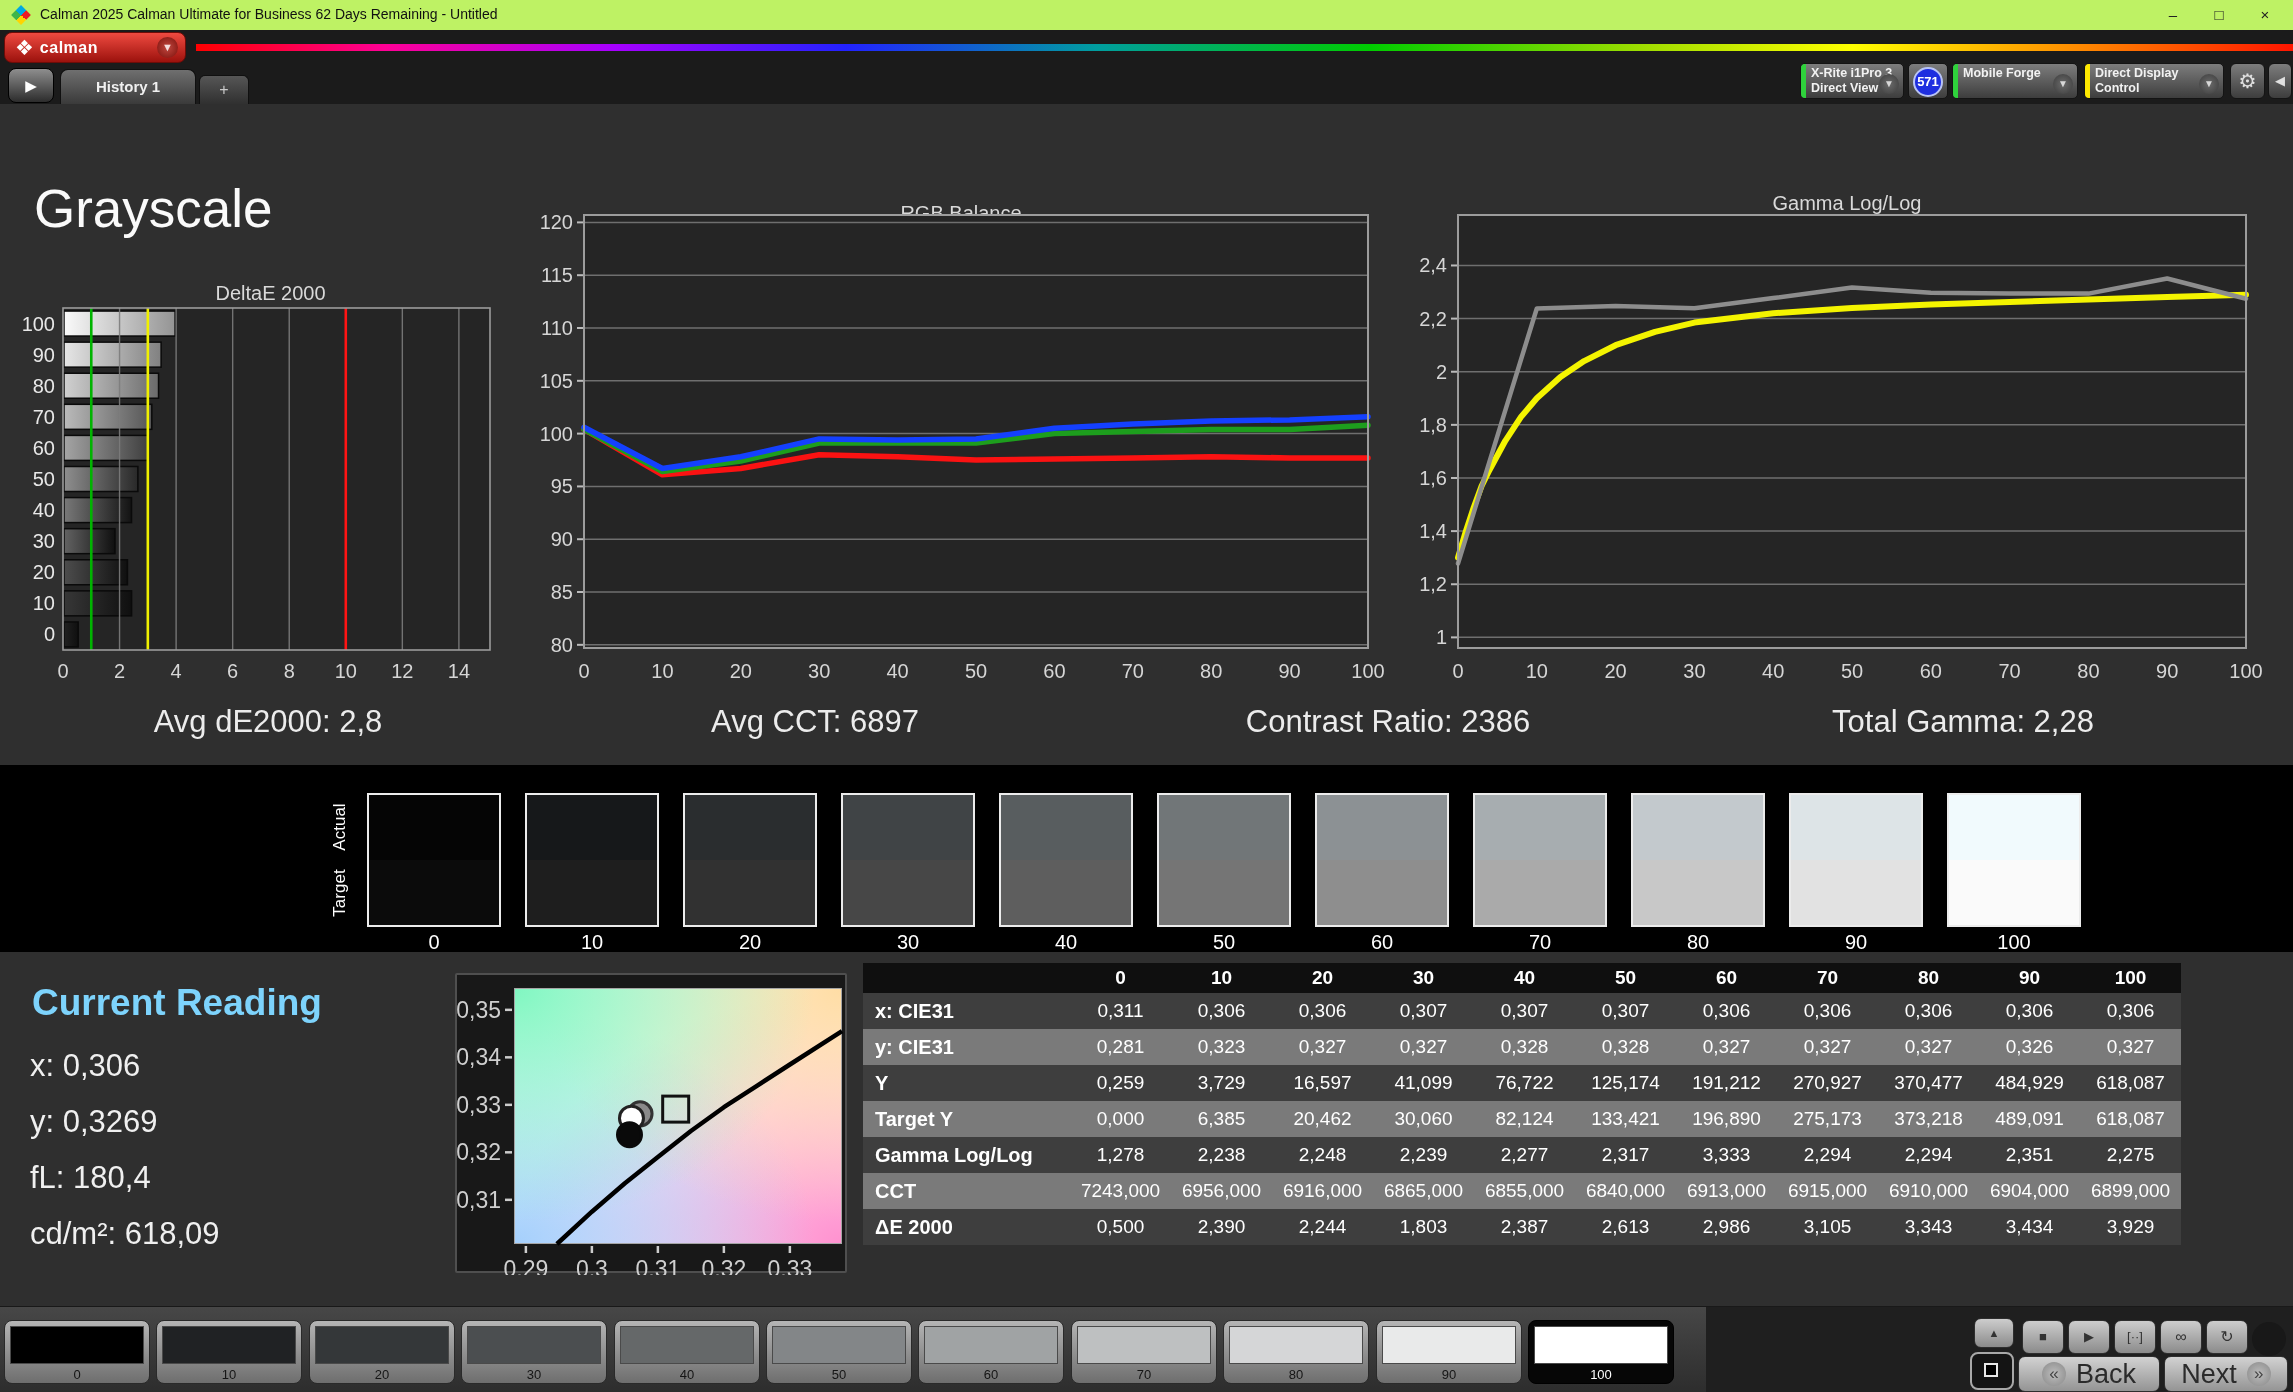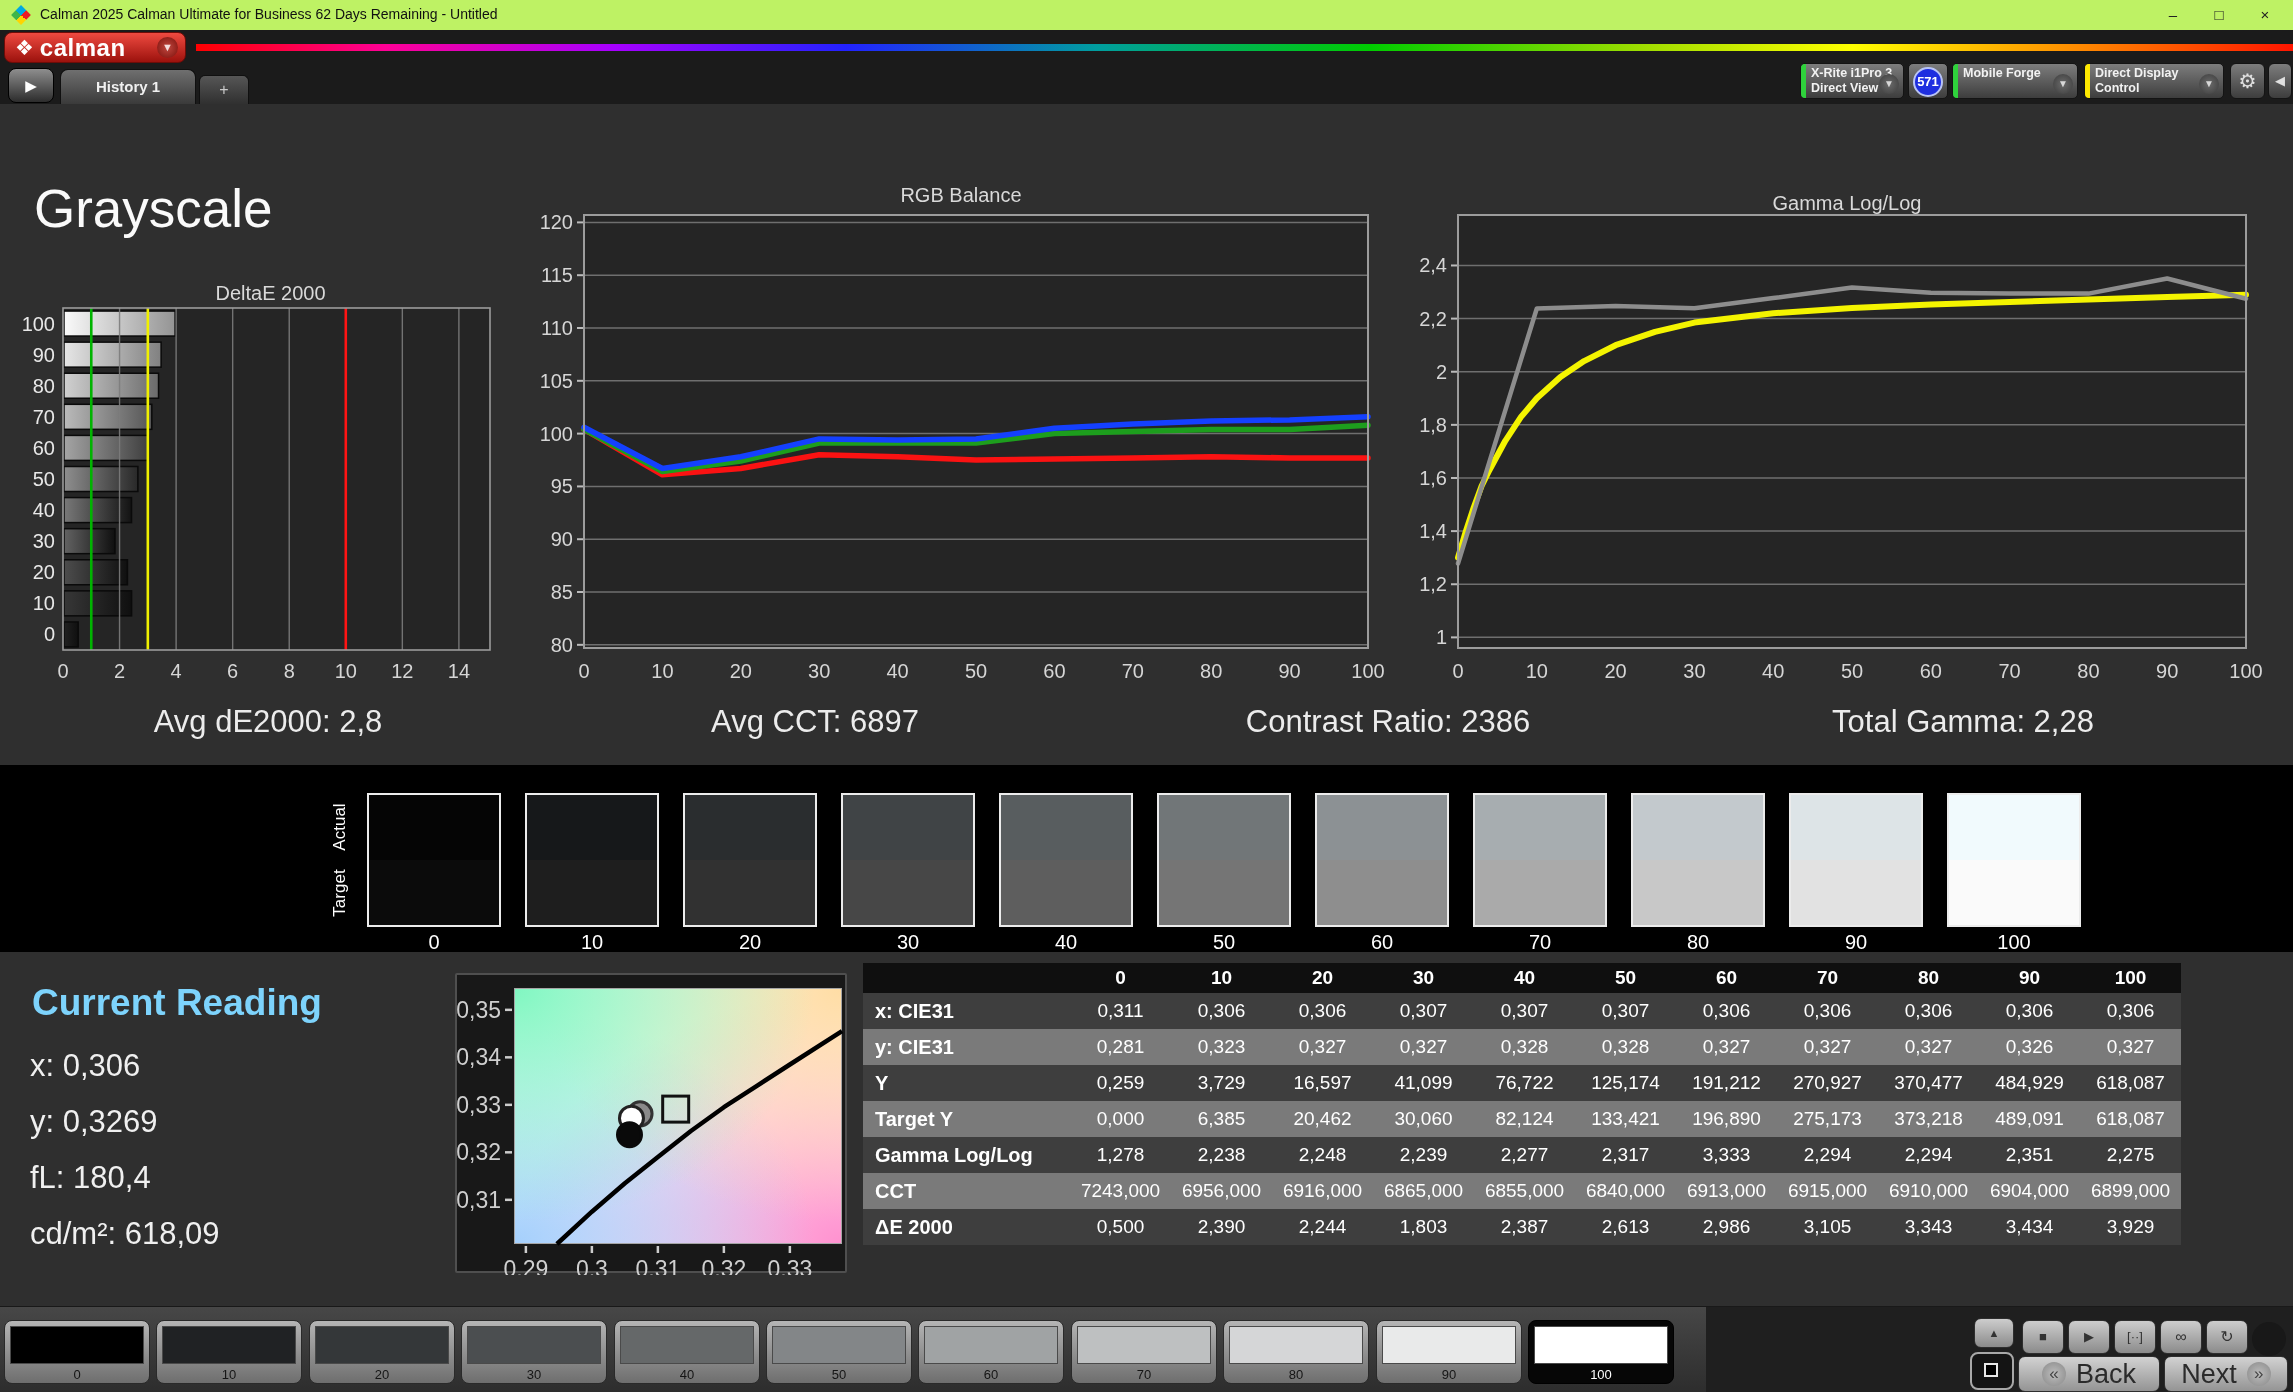--- a/index.html
+++ b/index.html
@@ -14,21 +14,21 @@
   #win-title { position:absolute; left:40px; top:6px; font-size:14px; color:#111; }
   .winbtn { position:absolute; top:0; width:46px; height:30px; text-align:center; line-height:30px;
             font-size:15px; color:#222; cursor:default; }
 
   
   #menuband { position:absolute; left:0; top:30px; width:2293px; height:36px; background:#1b1b1b; }
   #logo-btn { position:absolute; left:4px; top:2px; width:182px; height:31px; border-radius:8px;
               background:linear-gradient(#ef4a40,#9c120d); border:1px solid #6e0c08;
               display:flex; align-items:center; }
   #logo-glyph { font-size:21px; color:#fff; margin-left:10px; }
-  #logo-text { font-size:24px; color:#fff; font-weight:600; margin-left:6px; letter-spacing:0.5px; line-height:28px;}
+  #logo-text { font-size:16px; color:#fff; font-weight:600; margin-left:6px; letter-spacing:0.5px; line-height:28px;}
   #logo-caret { margin-left:auto; margin-right:7px; width:21px; height:21px; border-radius:50%;
                 background:radial-gradient(#c0473f,#7c0f0a); color:#f4dcdc; font-size:11px;
                 text-align:center; line-height:20px; }
   #rainbow { position:absolute; left:196px; top:14px; width:2097px; height:7px;
              background:linear-gradient(90deg,#ff0000 0%,#ff0095 9%,#a600ff 20%,#2222ff 31%,
                         #009e9e 43%,#00cc00 56%,#9fdd00 69%,#ffff00 79%,#ff8800 90%,#ff1500 100%); }
 
   
   #tabrow { position:absolute; left:0; top:66px; width:2293px; height:38px; background:#1b1b1b; }
   #tab-scroll { position:absolute; left:8px; top:2px; width:46px; height:35px; border-radius:8px;
@@ -169,21 +169,21 @@
     <span>⚙</span>
   </div>
   <div class="sqbtn" style="left:2268px;width:24px;font-size:13px;line-height:34px;">
     <span>◀</span>
   </div>
 </div>
 
 <div id="page-title">Grayscale</div>
 
 <div class="chart-title" style="left:18px;top:282px;width:505px;">DeltaE 2000</div>
-<div class="chart-title" style="left:536px;top:184px;width:850px;">RGB Balance</div>
+<div class="chart-title" style="left:536px;top:202px;width:850px;">RGB Balance</div>
 <div class="chart-title" style="left:1412px;top:192px;width:870px;">Gamma Log/Log</div>
 
 <svg id="deltae-svg" class="abs" style="left:18px;top:296px;" width="505" height="400">
     <rect x="45" y="12" width="427" height="342" fill="#252525" stroke="none"></rect>
     <defs>
       <linearGradient id="bg0" x1="0" y1="0" x2="1" y2="0">
         <stop offset="0%" stop-color="hsl(0,0%,98%)"></stop>
         <stop offset="100%" stop-color="hsl(0,0%,58%)"></stop>
       </linearGradient>
       <linearGradient id="bg1" x1="0" y1="0" x2="1" y2="0">

